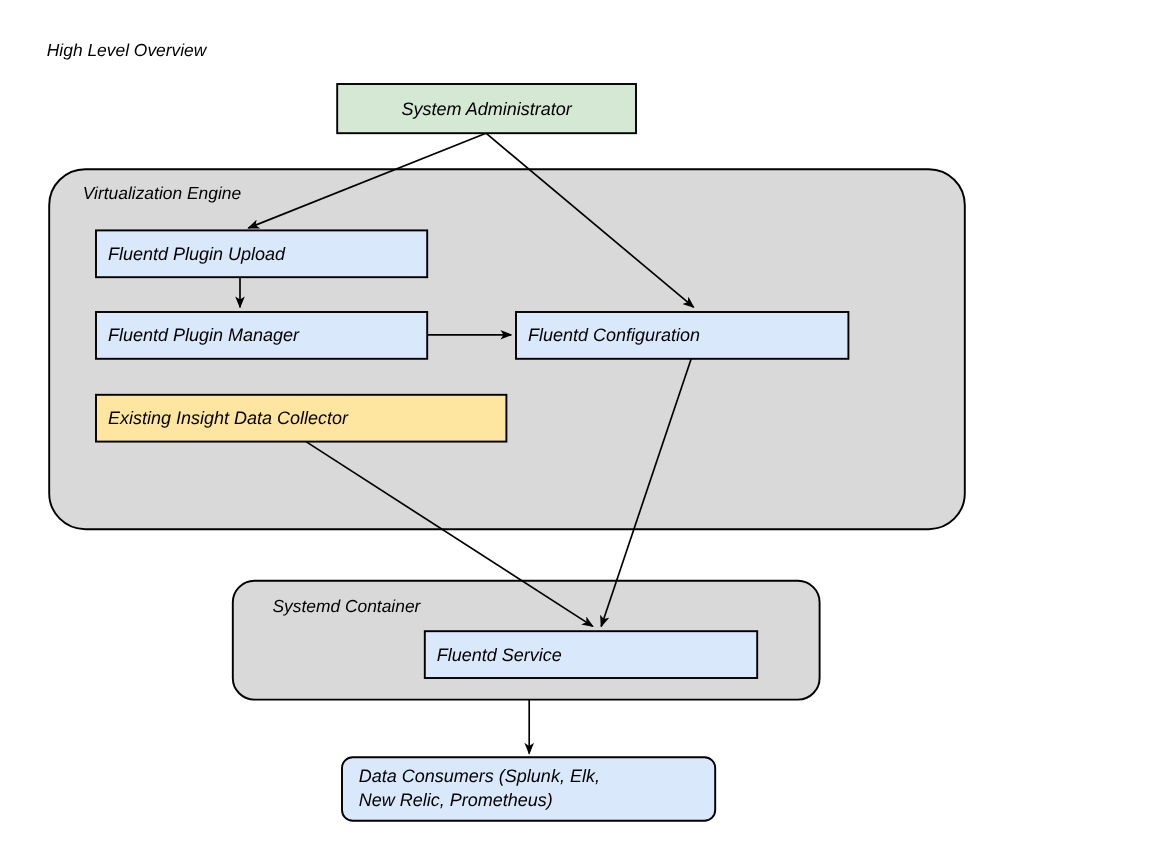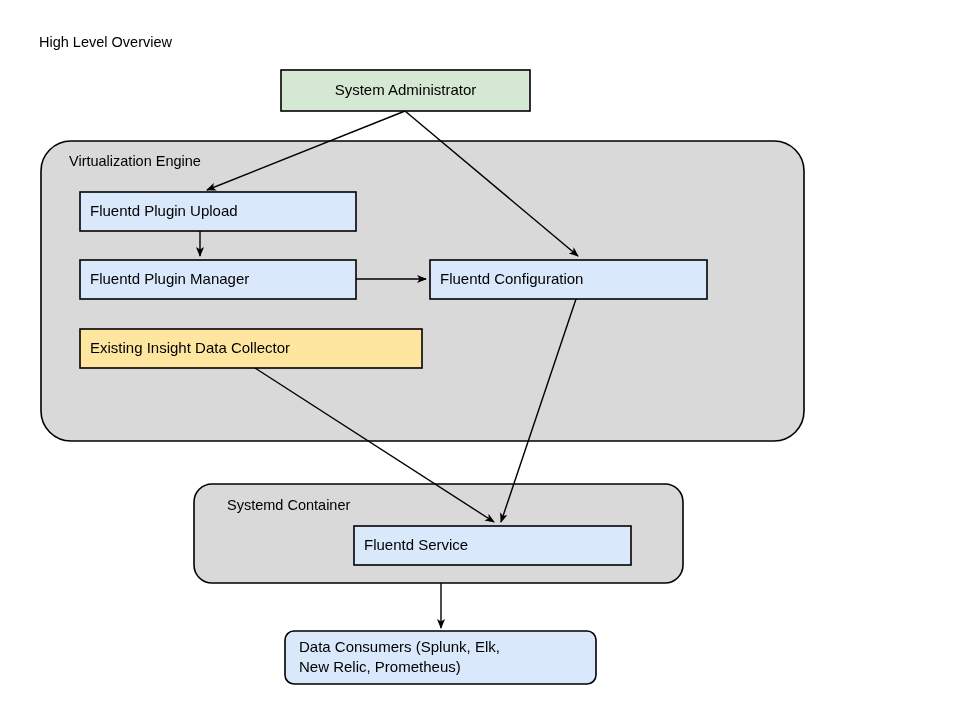--- a/index.html
+++ b/index.html
@@ -11,20 +11,21 @@
     width: 960px;
     height: 720px;
     font-family: "Liberation Sans", sans-serif;
     overflow: hidden;
   }
   #diagram-root {
     position: relative;
     width: 960px;
     height: 720px;
     background: #ffffff;
+    font-style: italic;
   }
   svg.diagram {
     display: block;
     width: 960px;
     height: 720px;
   }
   .node-label {
     font-family: "Liberation Sans", sans-serif;
     font-size: 15px;
     fill: #000000;

